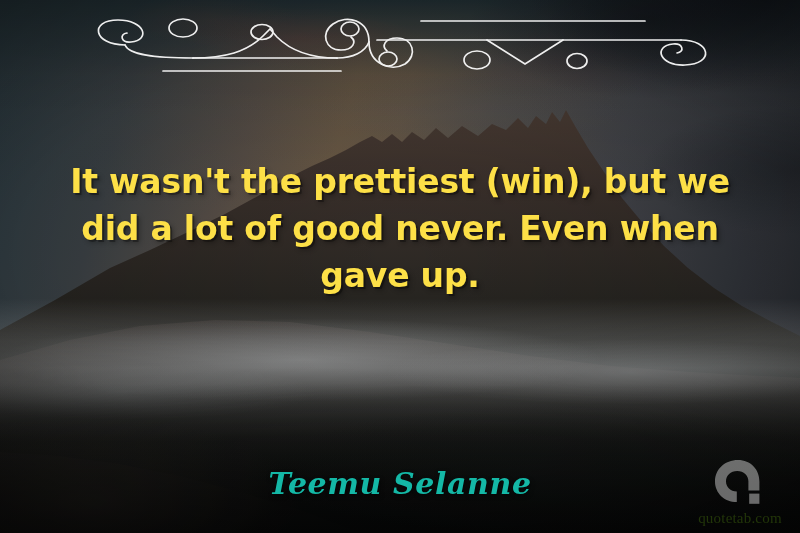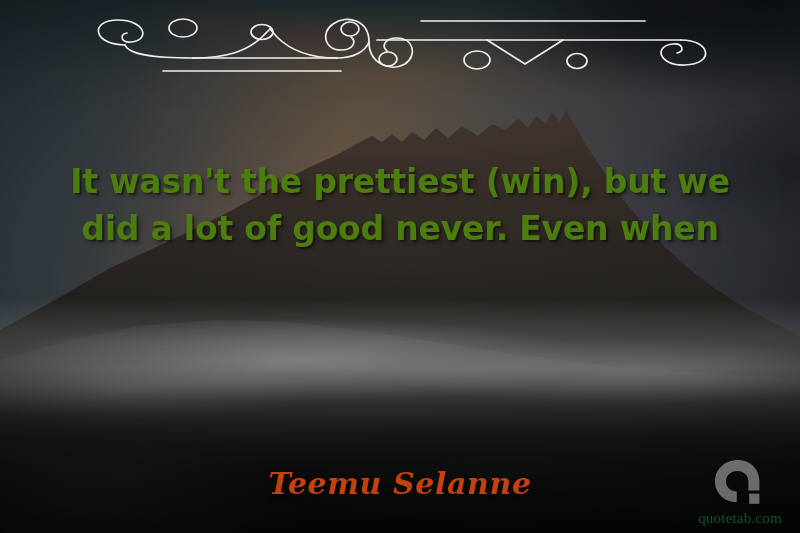--- a/index.html
+++ b/index.html
@@ -109,39 +109,39 @@
   }
   #ornament svg { display: block; width: 100%; height: 100%; }
 
   
   #quote-text {
     position: absolute;
     left: 52px;
     top: 158px;
     width: 696px;
     text-align: center;
-    color: #4d7c0f;
+    color: #fde047;
     font-family: "DejaVu Sans", sans-serif;
     font-weight: bold;
     font-size: 33px;
     line-height: 47px;
     letter-spacing: -0.2px;
     text-shadow:
       2px 2px 0 rgba(0,0,0,0.30),
       3px 3px 5px rgba(0,0,0,0.30);
   }
 
   
   #author-name {
     position: absolute;
     left: 0;
     right: 0;
     top: 466px;
     text-align: center;
-    color: #c2410c;
+    color: #14b8a6;
     font-family: "DejaVu Serif", serif;
     font-style: italic;
     font-weight: bold;
     font-size: 30px;
     letter-spacing: 0.6px;
     text-shadow: 1px 2px 4px rgba(0,0,0,0.55);
   }
 
   
   #watermark {
@@ -152,21 +152,21 @@
     display: flex;
     flex-direction: column;
     align-items: center;
     opacity: 0.40;
   }
   #watermark-logo { width: 56px; height: 52px; display: block; }
   #watermark-label {
     margin-top: 1px;
     font-family: "Liberation Serif", serif;
     font-size: 15px;
-    color: #22c55e;
+    color: #4d7c0f;
     letter-spacing: 0.2px;
     line-height: 17px;
   }
 </style>
 </head>
 <body>
 
 <div id="quote-card">
 
   <div class="bg-layer bg-sky"></div>
@@ -243,20 +243,21 @@
         <ellipse cx="492" cy="49" rx="10" ry="7.5"></ellipse>
 
         <path d="M596,28 C626,28 630,52 600,53 C574,54 568,34 588,32 C598,31 600,40 592,41"></path>
       </g>
     </svg>
   </div>
 
   <div id="quote-text">
     <div>It wasn't the prettiest (win), but we</div>
     <div>did a lot of good never. Even when</div>
+    <div>gave up.</div>
   </div>
 
   <div id="author-name">Teemu Selanne</div>
 
   <div id="watermark">
     <svg id="watermark-logo" viewBox="0 0 56 52" aria-hidden="true">
       <path d="M26,3 C12.8,3 3,12.4 3,24.4 C3,36 12.3,45 24.8,45 L24.8,34.6
                C18.4,34.6 14,30.2 14,24.3 C14,18.3 18.6,13.9 25.2,13.9
                C31.8,13.9 36.4,18.3 36.4,24.3 L36.4,33.4 L47.4,33.4 L47.4,24.4
                C47.4,12.4 38.6,3 26,3 Z" fill="#ffffff"></path>

